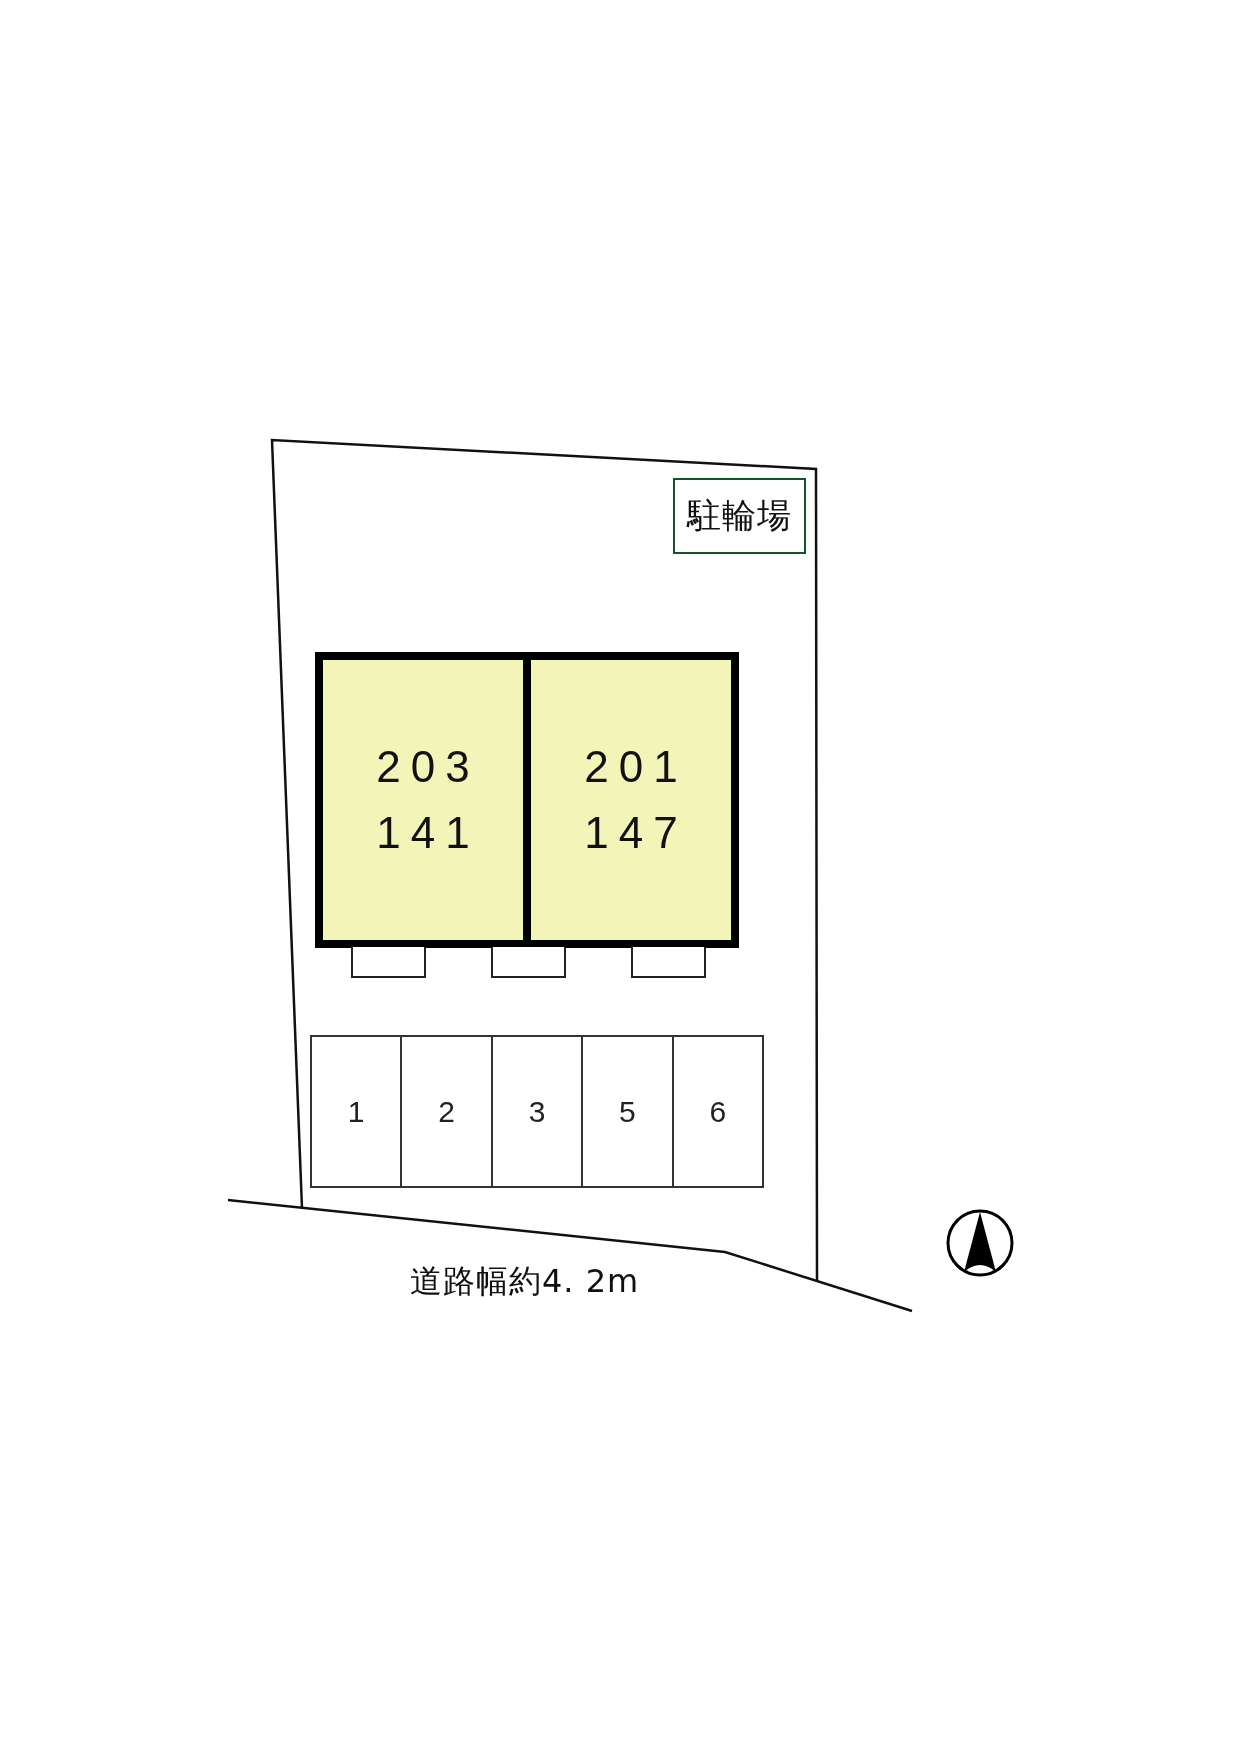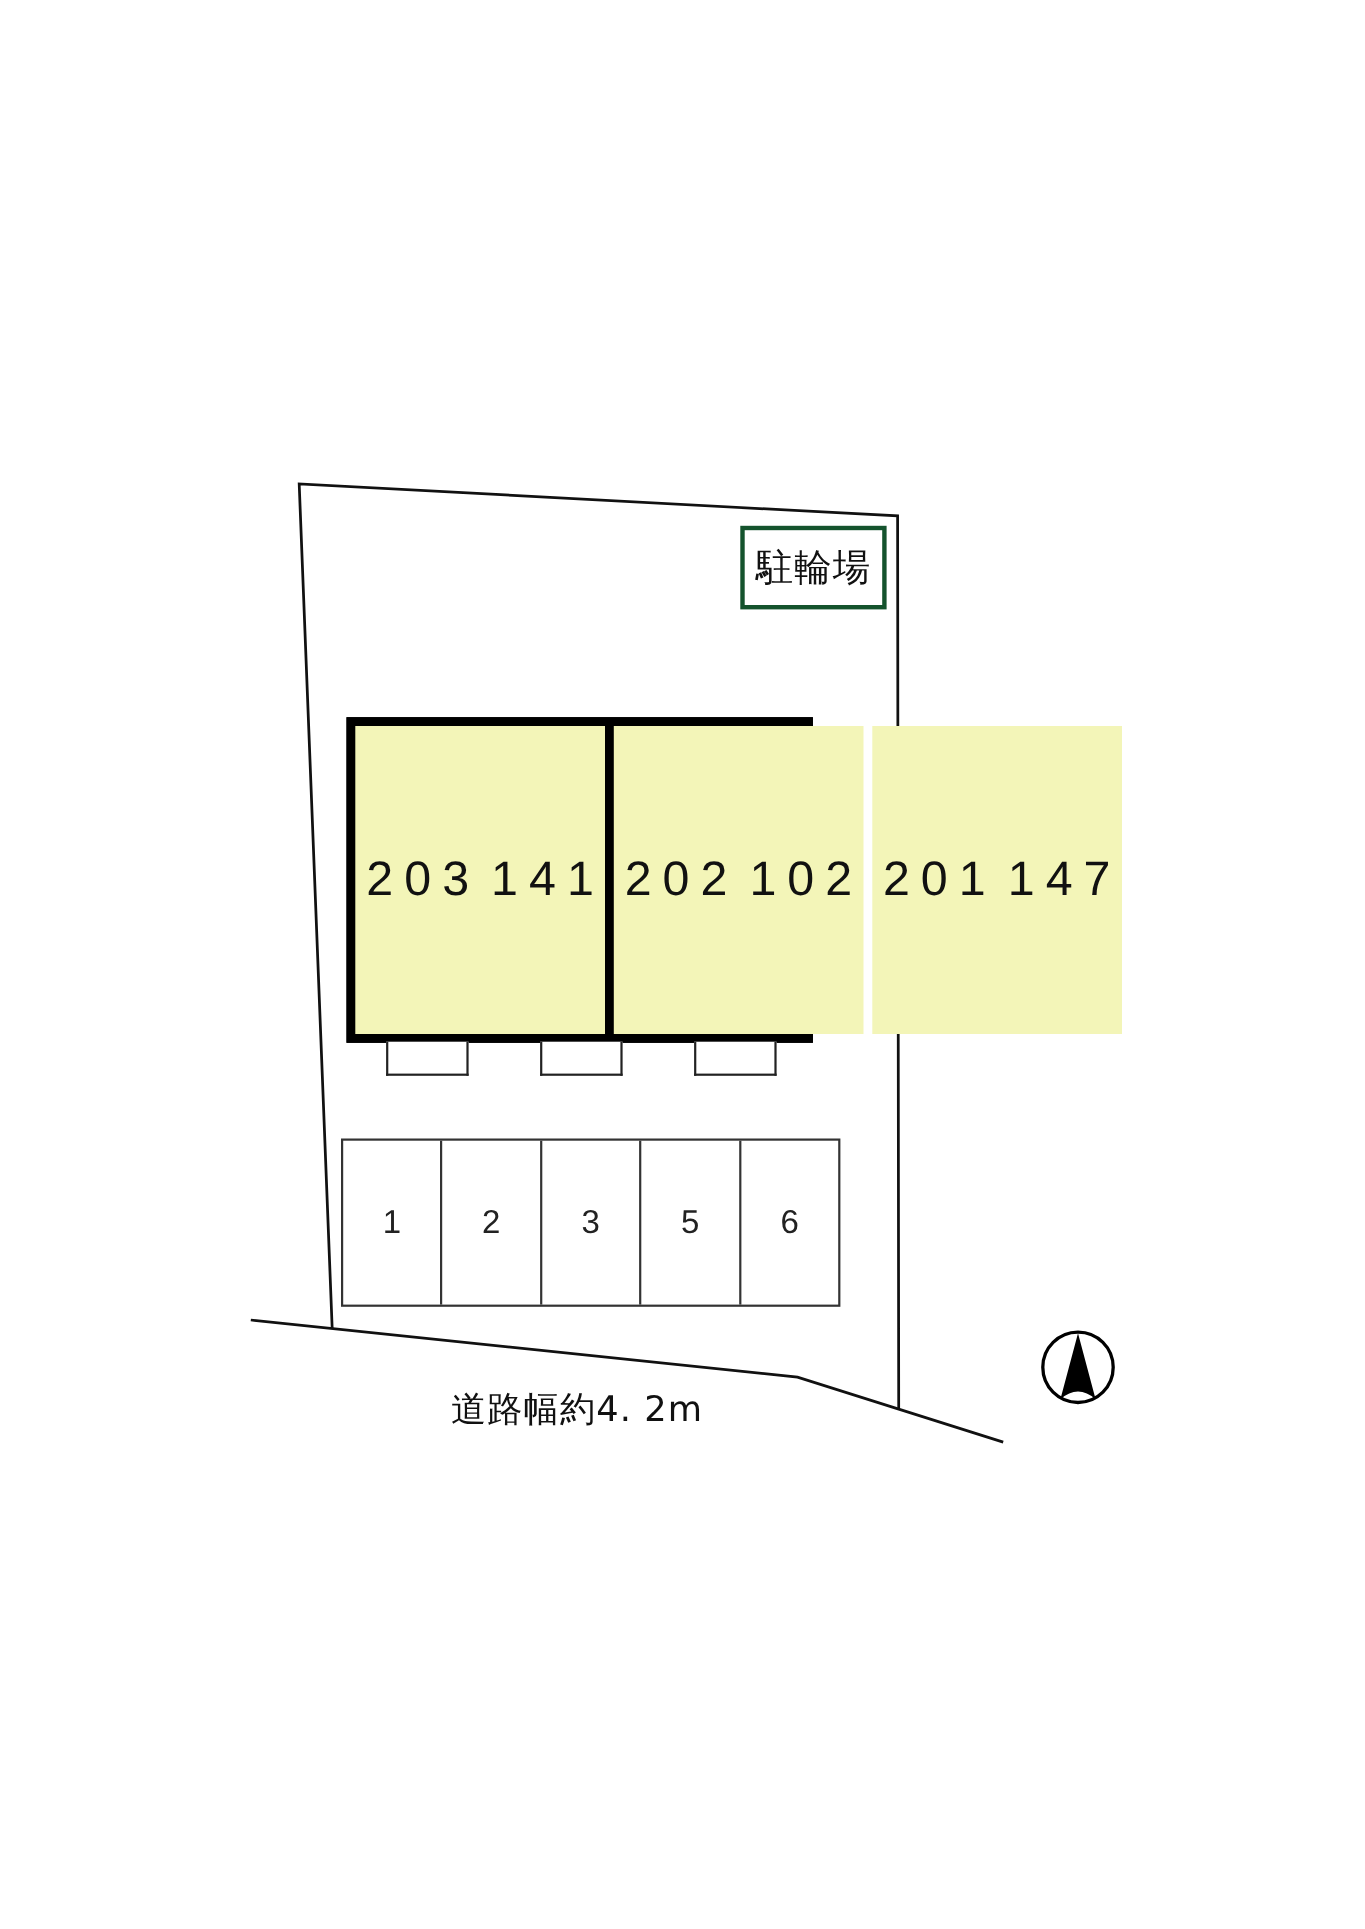--- a/index.html
+++ b/index.html
@@ -1,26 +1,26 @@
 <!DOCTYPE html>
 <html><head>
 <meta charset="utf-8">
 <style>
   html, body { margin: 0; padding: 0; background: #ffffff; }
   body { width: 1241px; height: 1754px; position: relative; overflow: hidden;
          font-family: "DejaVu Sans", sans-serif; }
   svg.plan { position: absolute; left: 0; top: 0; }
   .abs { position: absolute; }
   .bike-box { left: 673px; top: 478px; width: 133px; height: 76px;
-              border: 4px solid #14532d; box-sizing: border-box; background: #fff;
+              border: 2px solid #14532d; box-sizing: border-box; background: #fff;
               display: flex; align-items: center; justify-content: center;
               font-size: 34px; color: #111; letter-spacing: 1px; }
   .building { left: 315px; top: 652px; width: 424px; height: 296px;
               box-sizing: border-box; border: 8px solid #000; display: flex; background: #000; }
-  .unit { flex: 1; background: #f3f5b8; display: flex; flex-direction: row;
+  .unit { flex: 1; background: #f3f5b8; display: flex; flex-direction: column;
           align-items: center; justify-content: center; margin-right: 8px; }
   .unit:last-child { margin-right: 0; }
   .unit span { font-family: "Liberation Sans", sans-serif; font-size: 44px; letter-spacing: 10px;
                line-height: 66px; color: #111; padding-left: 10px; }
   .porch { top: 947px; width: 75px; height: 31px; border: 2px solid #222; border-top: none;
            box-sizing: border-box; background: #fff; }
   .parking { left: 310px; top: 1035px; width: 454px; height: 153px; display: flex;
              border: 2px solid #333; box-sizing: border-box; background: #fff; }
   .space { flex: 1; border-right: 2px solid #333; display: flex; align-items: center;
            justify-content: center; font-family: "Liberation Sans", sans-serif;
@@ -46,24 +46,20 @@
 <div class="abs bike-box">
   <span>駐輪場</span>
 </div>
 
 <div class="abs building">
   <div class="unit">
     <span>203</span>
     <span>141</span>
   </div>
   <div class="unit">
-    <span>202</span>
-    <span>102</span>
-  </div>
-  <div class="unit">
     <span>201</span>
     <span>147</span>
   </div>
 </div>
 
 <div class="abs porch" style="left:351px;"></div>
 <div class="abs porch" style="left:491px;"></div>
 <div class="abs porch" style="left:631px;"></div>
 
 <div class="abs parking">

